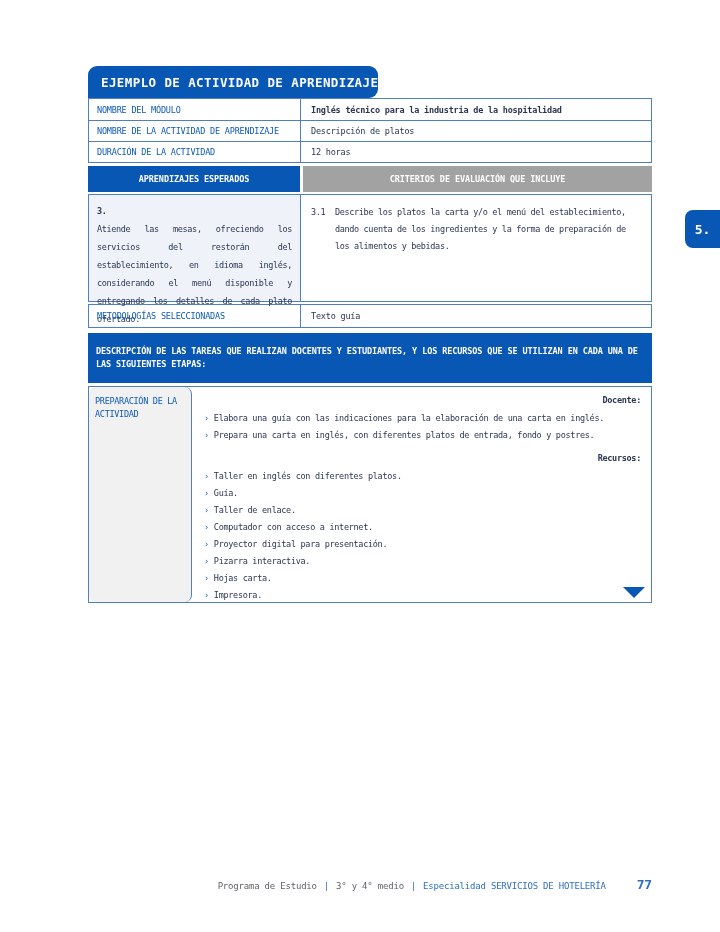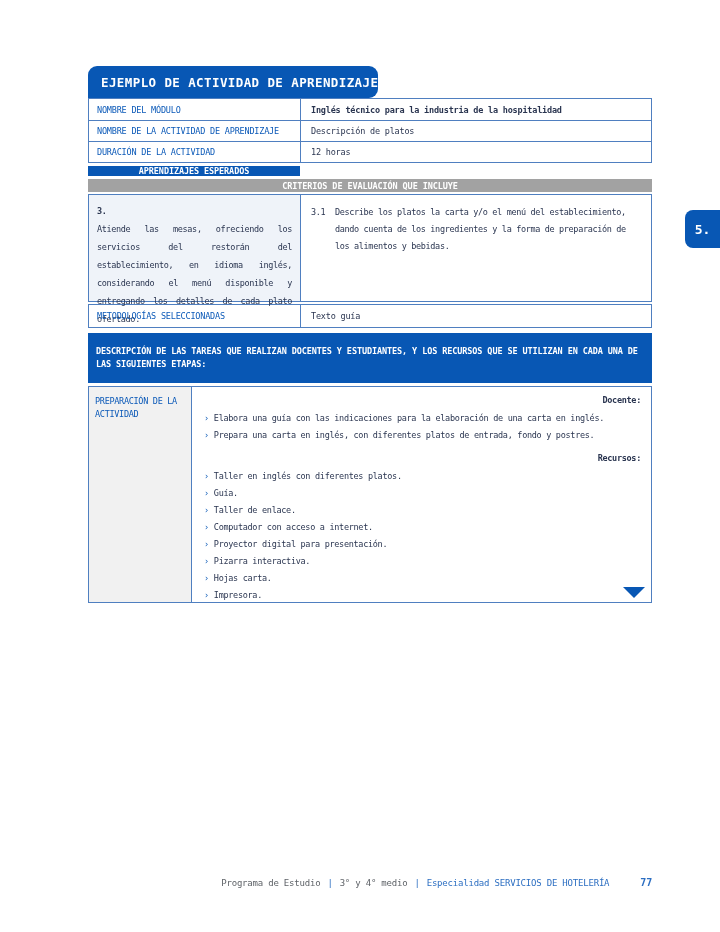--- a/index.html
+++ b/index.html
@@ -25,21 +25,21 @@
   .info-row + .info-row { border-top:1.4px solid #4f7fc0; }
   .info-label {
     width:212px; padding:0 8px; color:#0c5ab8; font-size:8.5px;
     border-right:1.4px solid #4f7fc0; display:flex; align-items:center;
     letter-spacing:-0.2px; flex-shrink:0;
   }
   .info-value { flex:1; padding:0 10px; font-size:8.5px; display:flex; align-items:center; letter-spacing:-0.2px;text-align:right; }
   .bold { font-weight:bold; }
 
   
-  .hdr-row { display:flex; gap:3px; margin-top:3px; margin-bottom:2px; height:26px;flex-direction:column; }
+  .hdr-row { display:flex; gap:3px; margin-top:3px; margin-bottom:2px; height:26px; }
   .hdr-left {
     width:212px; background:#0857b4; color:#fff; font-weight:bold; font-size:8.5px;
     display:flex; align-items:center; justify-content:center; letter-spacing:-0.1px; flex-shrink:0;
   }
   .hdr-right {
     flex:1; background:#a2a2a2; color:#fff; font-weight:bold; font-size:8.5px;
     display:flex; align-items:center; justify-content:center; letter-spacing:-0.1px;
   }
 
   
@@ -62,21 +62,21 @@
   .banner {
     margin-top:5px; background:#0857b4; color:#ffffff; font-weight:bold;
     font-size:8.5px; line-height:13px; padding:12px 8px; letter-spacing:-0.1px;
   }
 
   
   .prep-box { margin-top:3px; display:flex; height:217px; position:relative; align-items:stretch; }
   .prep-left {
     width:103px; background:#f1f1f1; border-right:1.4px solid #4f7fc0;
     padding:8px 6px; color:#0c5ab8; font-size:8.5px; line-height:13px;
-    letter-spacing:-0.3px; flex-shrink:0;
+    letter-spacing:-0.3px; flex-shrink:0;border-radius:7px;
   }
   .prep-right { flex:1; padding:4px 10px 0 12px; font-size:8.5px; letter-spacing:-0.3px; }
   .prep-heading { font-weight:bold; margin:8px 0 4px; line-height:14px;text-align:right; }
   .prep-heading.first { margin-top:2px; }
   .bullet-item { display:flex; gap:5px; margin:2px 0; line-height:15px; }
   .bullet { color:#0c5ab8; flex-shrink:0; }
 
   .triangle {
     position:absolute; right:6px; bottom:4px; width:0; height:0;
     border-left:11px solid transparent; border-right:11px solid transparent;
@@ -90,21 +90,21 @@
     font-weight:bold; font-size:13px; display:flex; align-items:center; justify-content:center;
   }
 
   
   .footer {
     position:absolute; right:68px; top:877px; display:flex; align-items:baseline;
     gap:7px; font-size:9px; color:#5f6368; letter-spacing:-0.2px; white-space:nowrap;
   }
   .footer .sep { color:#2d6fc2; }
   .footer .blue { color:#2d6fc2; }
-  .footer .pagenum { color:#2d6fc2; font-weight:bold; font-size:10px; margin-left:24px; }
+  .footer .pagenum { color:#2d6fc2; font-weight:bold; font-size:13px; margin-left:24px; }
 </style>
 </head>
 <body>
 
 <div id="page">
   <div class="doc">
 
     <div class="title-tab">EJEMPLO DE ACTIVIDAD DE APRENDIZAJE</div>
 
     <div class="box">

